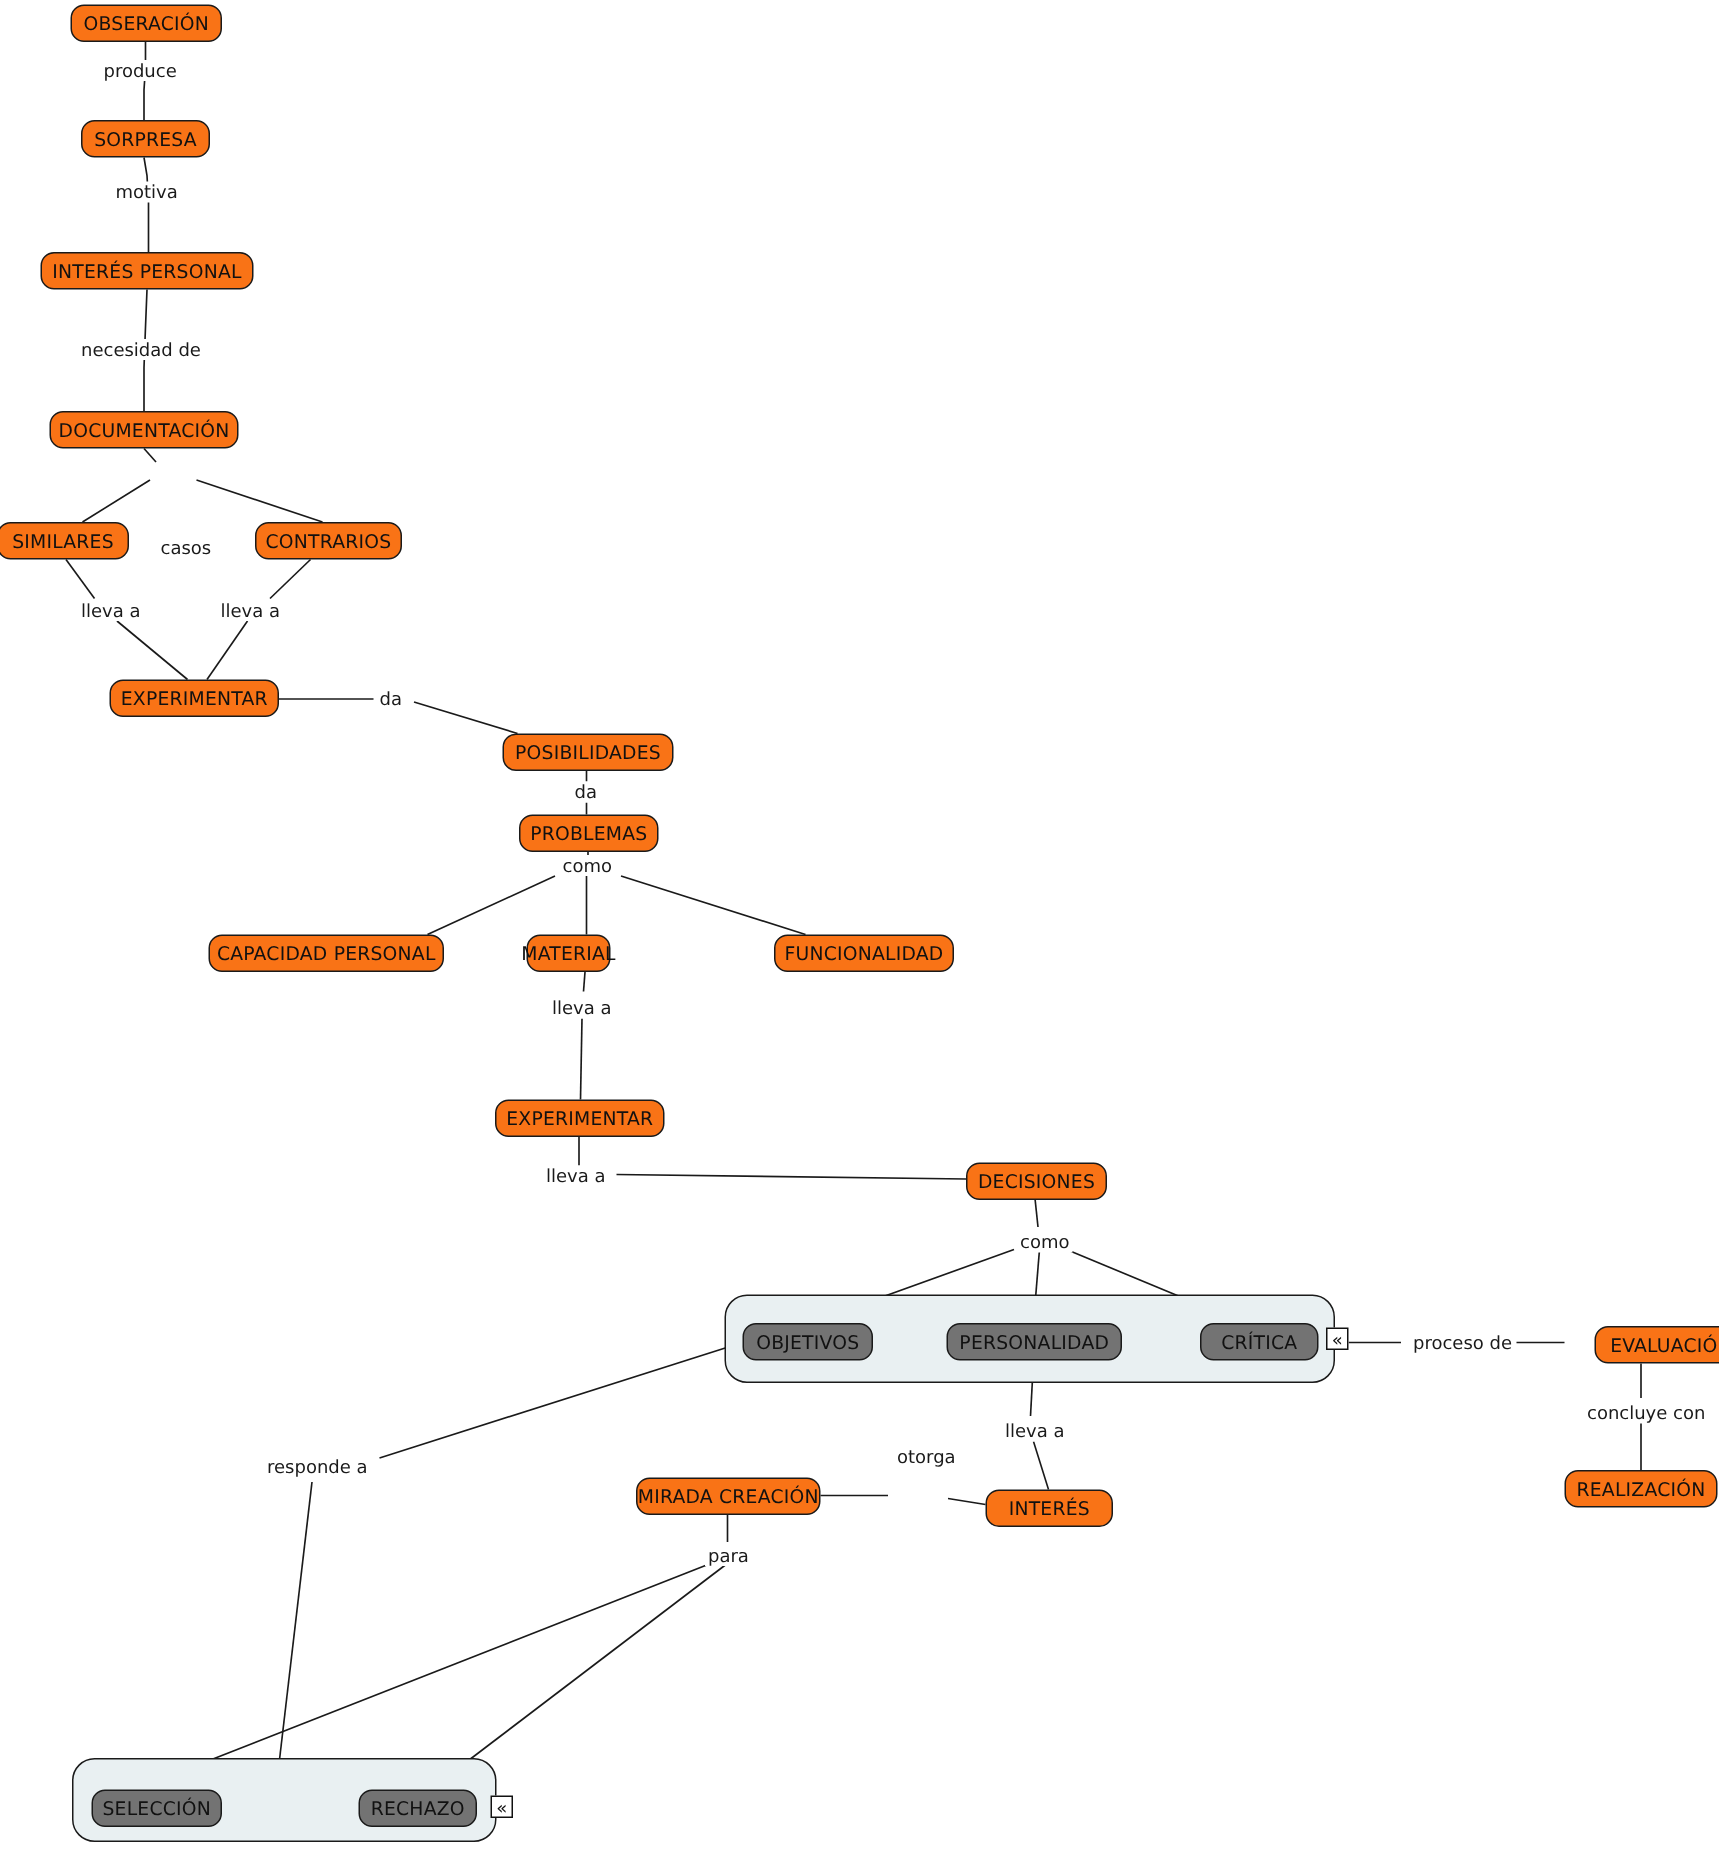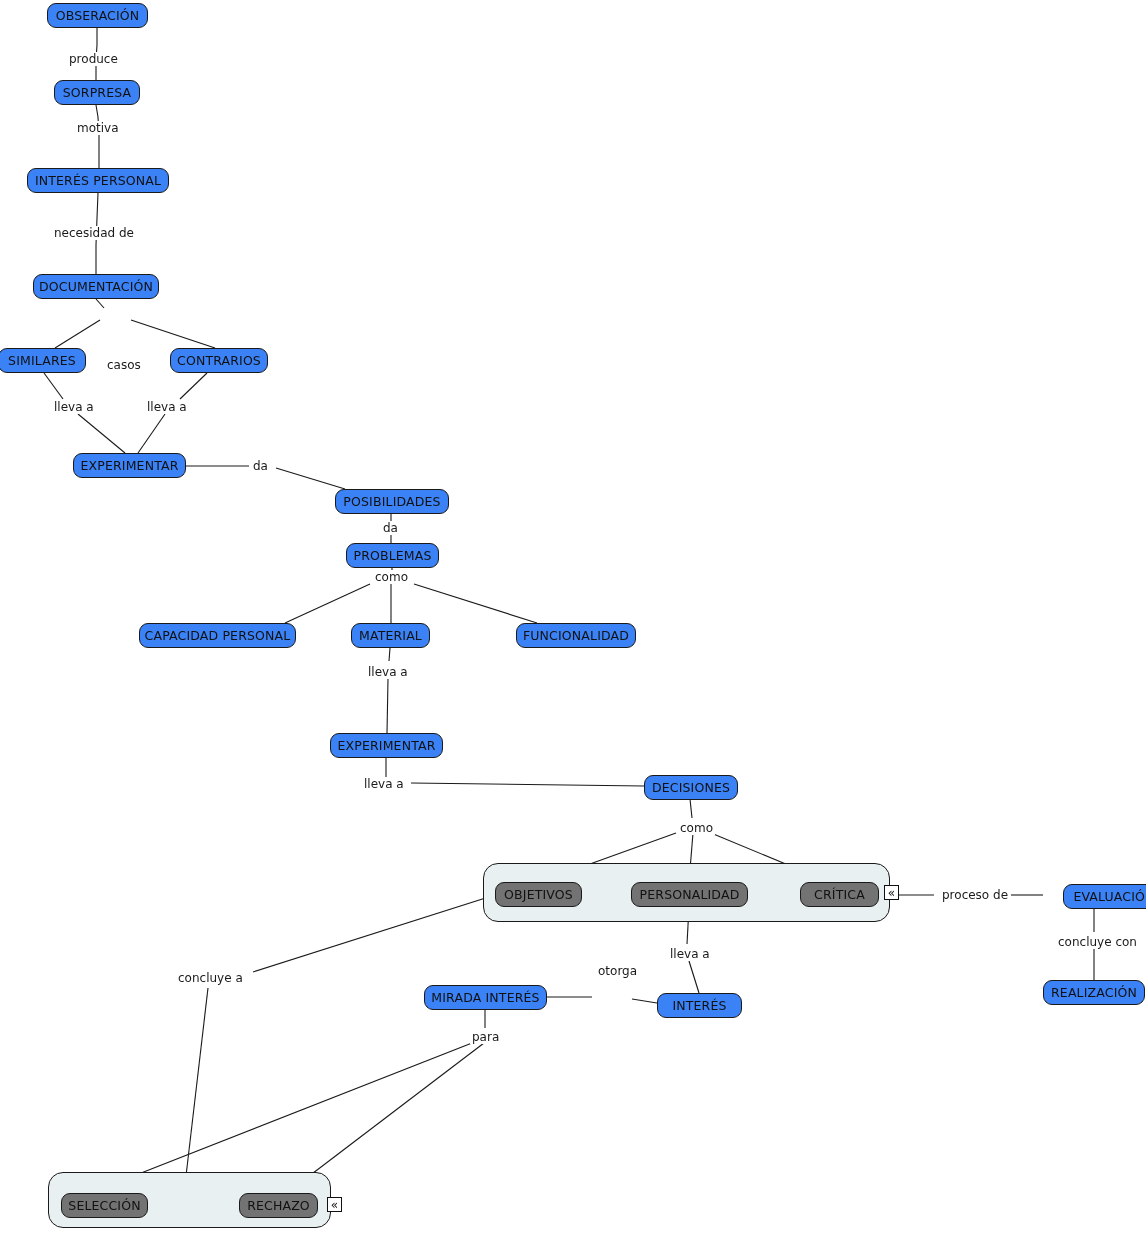--- a/index.html
+++ b/index.html
@@ -28,21 +28,21 @@
   }
   .group-box {
     position: absolute;
     background: #e9f0f2;
     border: 1.4px solid #1a1a1a;
     border-radius: 15px;
     box-sizing: border-box;
   }
   .node {
     position: absolute;
-    background: #3b82f6;
+    background: #f97316;
     border: 1.3px solid #1a1a1a;
     border-radius: 9px;
     box-sizing: border-box;
     display: flex;
     align-items: center;
     justify-content: center;
     color: #111111;
     font-size: 12.5px;
     letter-spacing: 0.15px;
     white-space: nowrap;
@@ -116,37 +116,37 @@
       <polyline points="547,997 592,997" fill="none" stroke="#1a1a1a" stroke-width="1.1"></polyline>
       <polyline points="632,999 657,1003" fill="none" stroke="#1a1a1a" stroke-width="1.1"></polyline>
       <polyline points="495,895 253,972" fill="none" stroke="#1a1a1a" stroke-width="1.1"></polyline>
       <polyline points="208,988 186,1176" fill="none" stroke="#1a1a1a" stroke-width="1.1"></polyline>
       <polyline points="485,1010 485,1028" fill="none" stroke="#1a1a1a" stroke-width="1.1"></polyline>
       <polyline points="472,1043 136,1175" fill="none" stroke="#1a1a1a" stroke-width="1.1"></polyline>
       <polyline points="484,1043 300,1183" fill="none" stroke="#1a1a1a" stroke-width="1.1"></polyline>
     </svg>
 <div class="group-box" style="left: 483px; top: 863px; width: 407px; height: 59px;"></div>
     <div class="group-box" style="left: 48px; top: 1172px; width: 283px; height: 56px;"></div>
-    <div class="edge-label" style="left: 67px; top: 52px;">produce</div>
+    <div class="edge-label" style="left: 67px; top: 40px;">produce</div>
     <div class="edge-label" style="left: 75px; top: 121px;">motiva</div>
     <div class="edge-label" style="left: 52px; top: 226px;">necesidad de</div>
     <div class="edge-label" style="left: 105px; top: 310px; margin-top: 48px;">casos</div>
     <div class="edge-label" style="left: 52px; top: 400px;">lleva a</div>
     <div class="edge-label" style="left: 145px; top: 400px;">lleva a</div>
     <div class="edge-label" style="left: 251px; top: 459px;">da</div>
     <div class="edge-label" style="left: 381px; top: 521px;">da</div>
     <div class="edge-label" style="left: 373px; top: 570px;">como</div>
     <div class="edge-label" style="left: 366px; top: 665px;">lleva a</div>
     <div class="edge-label" style="left: 362px; top: 777px;">lleva a</div>
     <div class="edge-label" style="left: 678px; top: 821px;">como</div>
     <div class="edge-label" style="left: 940px; top: 888px;">proceso de</div>
     <div class="edge-label" style="left: 1056px; top: 935px;">concluye con</div>
     <div class="edge-label" style="left: 668px; top: 947px;">lleva a</div>
     <div class="edge-label" style="left: 596px; top: 964px;">otorga</div>
-    <div class="edge-label" style="left: 176px; top: 971px;">concluye a</div>
+    <div class="edge-label" style="left: 176px; top: 971px;">responde a</div>
     <div class="edge-label" style="left: 470px; top: 1030px;">para</div>
     <div class="node" style="left: 47px; top: 3px; width: 101px;">
       <span>OBSERACIÓN</span>
     </div>
     <div class="node" style="left: 54px; top: 80px; width: 86px;">
       <span>SORPRESA</span>
     </div>
     <div class="node" style="left: 27px; top: 168px; width: 142px;">
       <span>INTERÉS PERSONAL</span>
     </div>
@@ -164,21 +164,21 @@
     </div>
     <div class="node" style="left: 335px; top: 489px; width: 114px; align-items: center;">
       <span>POSIBILIDADES</span>
     </div>
     <div class="node" style="left: 346px; top: 543px; width: 93px;">
       <span>PROBLEMAS</span>
     </div>
     <div class="node" style="left: 139px; top: 623px; width: 157px;">
       <span>CAPACIDAD PERSONAL</span>
     </div>
-    <div class="node" style="left: 351px; top: 623px; width: 79px;">
+    <div class="node" style="left: 351px; top: 623px; width: 56px;">
       <span>MATERIAL</span>
     </div>
     <div class="node" style="left: 516px; top: 623px; width: 120px;">
       <span>FUNCIONALIDAD</span>
     </div>
     <div class="node" style="left: 330px; top: 733px; width: 113px;">
       <span>EXPERIMENTAR</span>
     </div>
     <div class="node" style="left: 644px; top: 775px; width: 94px;">
       <span>DECISIONES</span>
@@ -192,21 +192,21 @@
     <div class="node in-group" style="left: 800px; top: 882px; width: 79px;">
       <span>CRÍTICA</span>
     </div>
     <div class="node" style="left: 1043px; top: 884px; width: 102px; margin-left: 20px;">
       <span>EVALUACIÓN</span>
     </div>
     <div class="node" style="left: 1043px; top: 980px; width: 102px;">
       <span>REALIZACIÓN</span>
     </div>
     <div class="node" style="left: 424px; top: 985px; width: 123px;">
-      <span>MIRADA INTERÉS</span>
+      <span>MIRADA CREACIÓN</span>
     </div>
     <div class="node" style="left: 657px; top: 993px; width: 85px;">
       <span>INTERÉS</span>
     </div>
     <div class="node in-group" style="left: 61px; top: 1193px; width: 87px;">
       <span>SELECCIÓN</span>
     </div>
     <div class="node in-group" style="left: 239px; top: 1193px; width: 79px;">
       <span>RECHAZO</span>
     </div>

